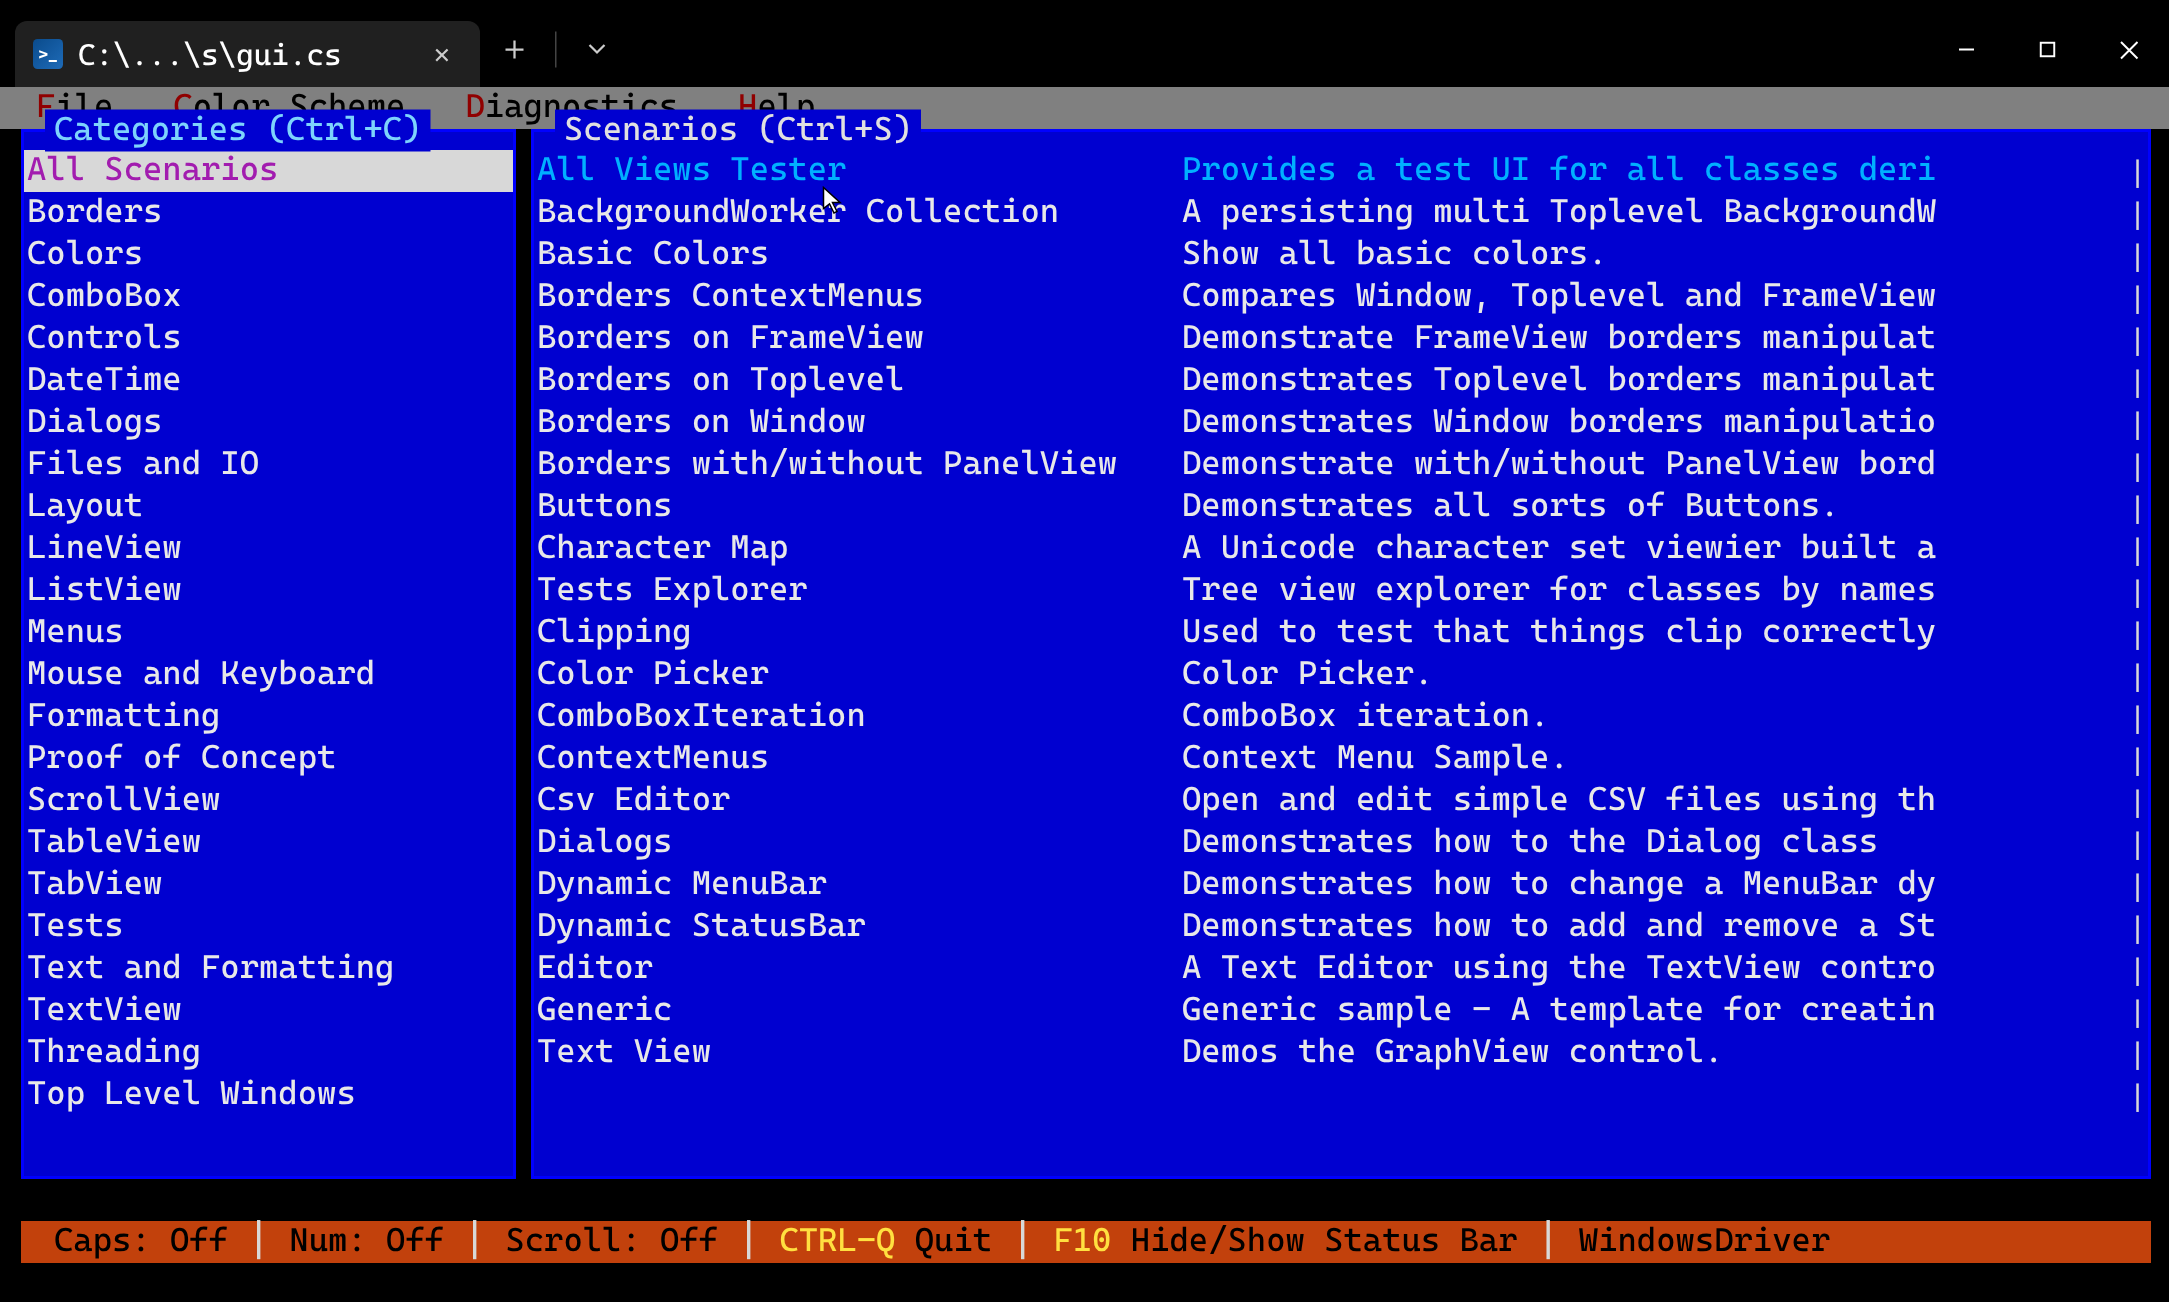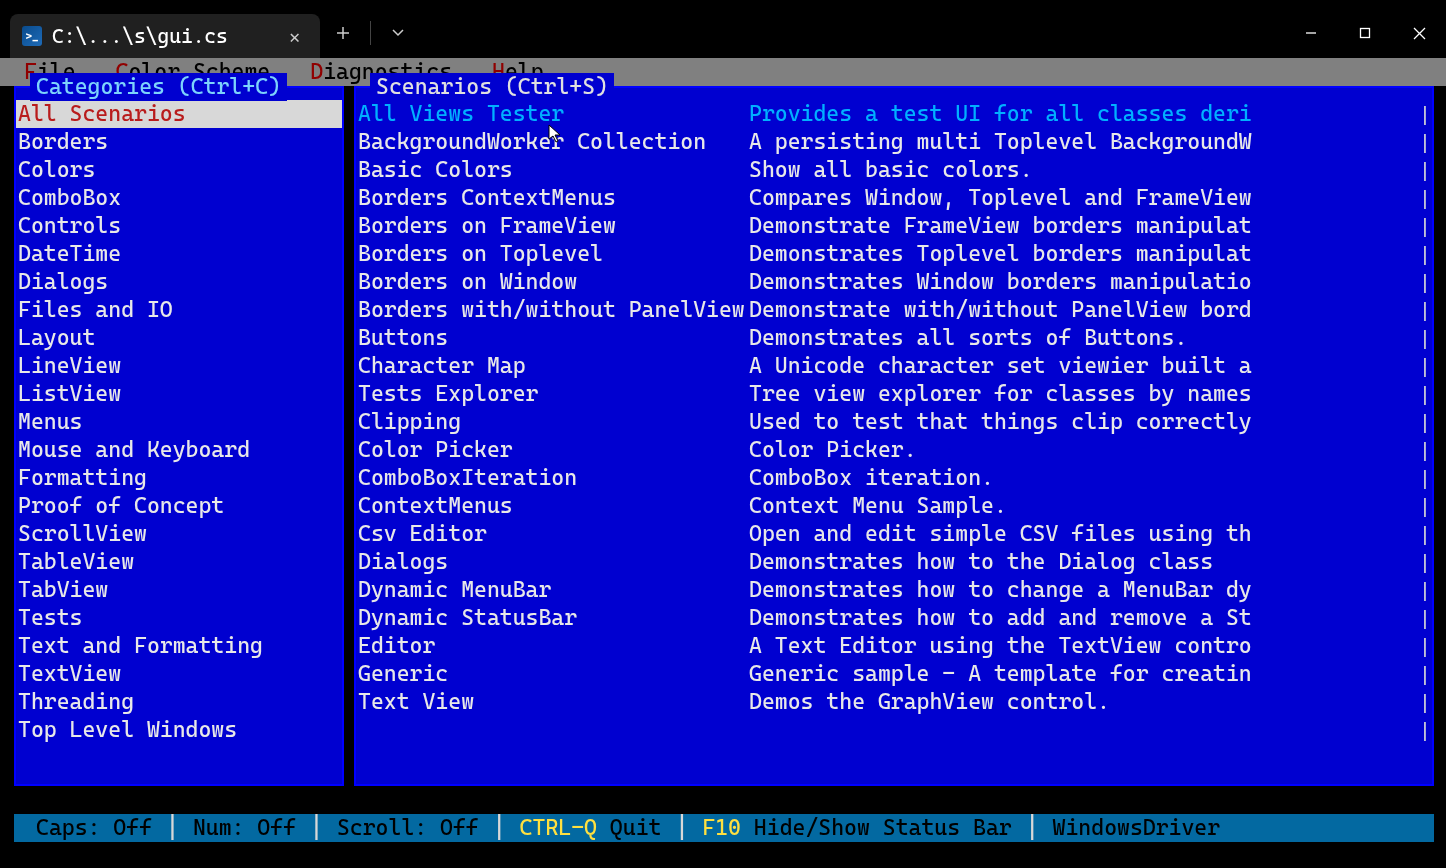--- a/index.html
+++ b/index.html
@@ -90,39 +90,39 @@
   .frame-body {
     padding-top: 12px;
   }
   .list-item {
     padding: 0 0 0 2px;
     white-space: nowrap;
     overflow: hidden;
     cursor: pointer;
     color: #e8e8e8;
   }
-  .list-item.selected { background: #d8d8d8; color: #b91c1c; }
+  .list-item.selected { background: #d8d8d8; color: #a21caf; }
   .cat-frame { width: 330px; }
   .scen-frame { flex: 1; margin-left: 10px; position: relative; }
   .scen-row { display: flex; }
-  .scen-name { width: 393px; padding-left: 2px; white-space: nowrap; overflow: hidden; color: #e8e8e8; cursor: pointer;}
+  .scen-name { width: 432px; padding-left: 2px; white-space: nowrap; overflow: hidden; color: #e8e8e8; cursor: pointer;}
   .scen-desc { flex: 1; white-space: nowrap; overflow: hidden; color: #e8e8e8; padding-right: 14px;}
   .scen-row.sel .scen-name, .scen-row.sel .scen-desc { color: #00b0ff; }
   .scrollbar-track {
     position: absolute;
     right: 2px;
     top: 14px;
     bottom: 4px;
     width: 10px;
     background: transparent;
   }
   .scrollbar-track .tick { color: #d8d8d8; font-size: 16px; line-height: 28px; text-align: center;}
 
   .statusbar {
-    background: #0369a1;
+    background: #c2410c;
     color: #000;
     display: flex;
     align-items: center;
     height: 28px;
     padding: 0 14px;
     gap: 0;
     font-size: 22px;
     position: absolute;
     bottom: 26px;
     left: 14px;

